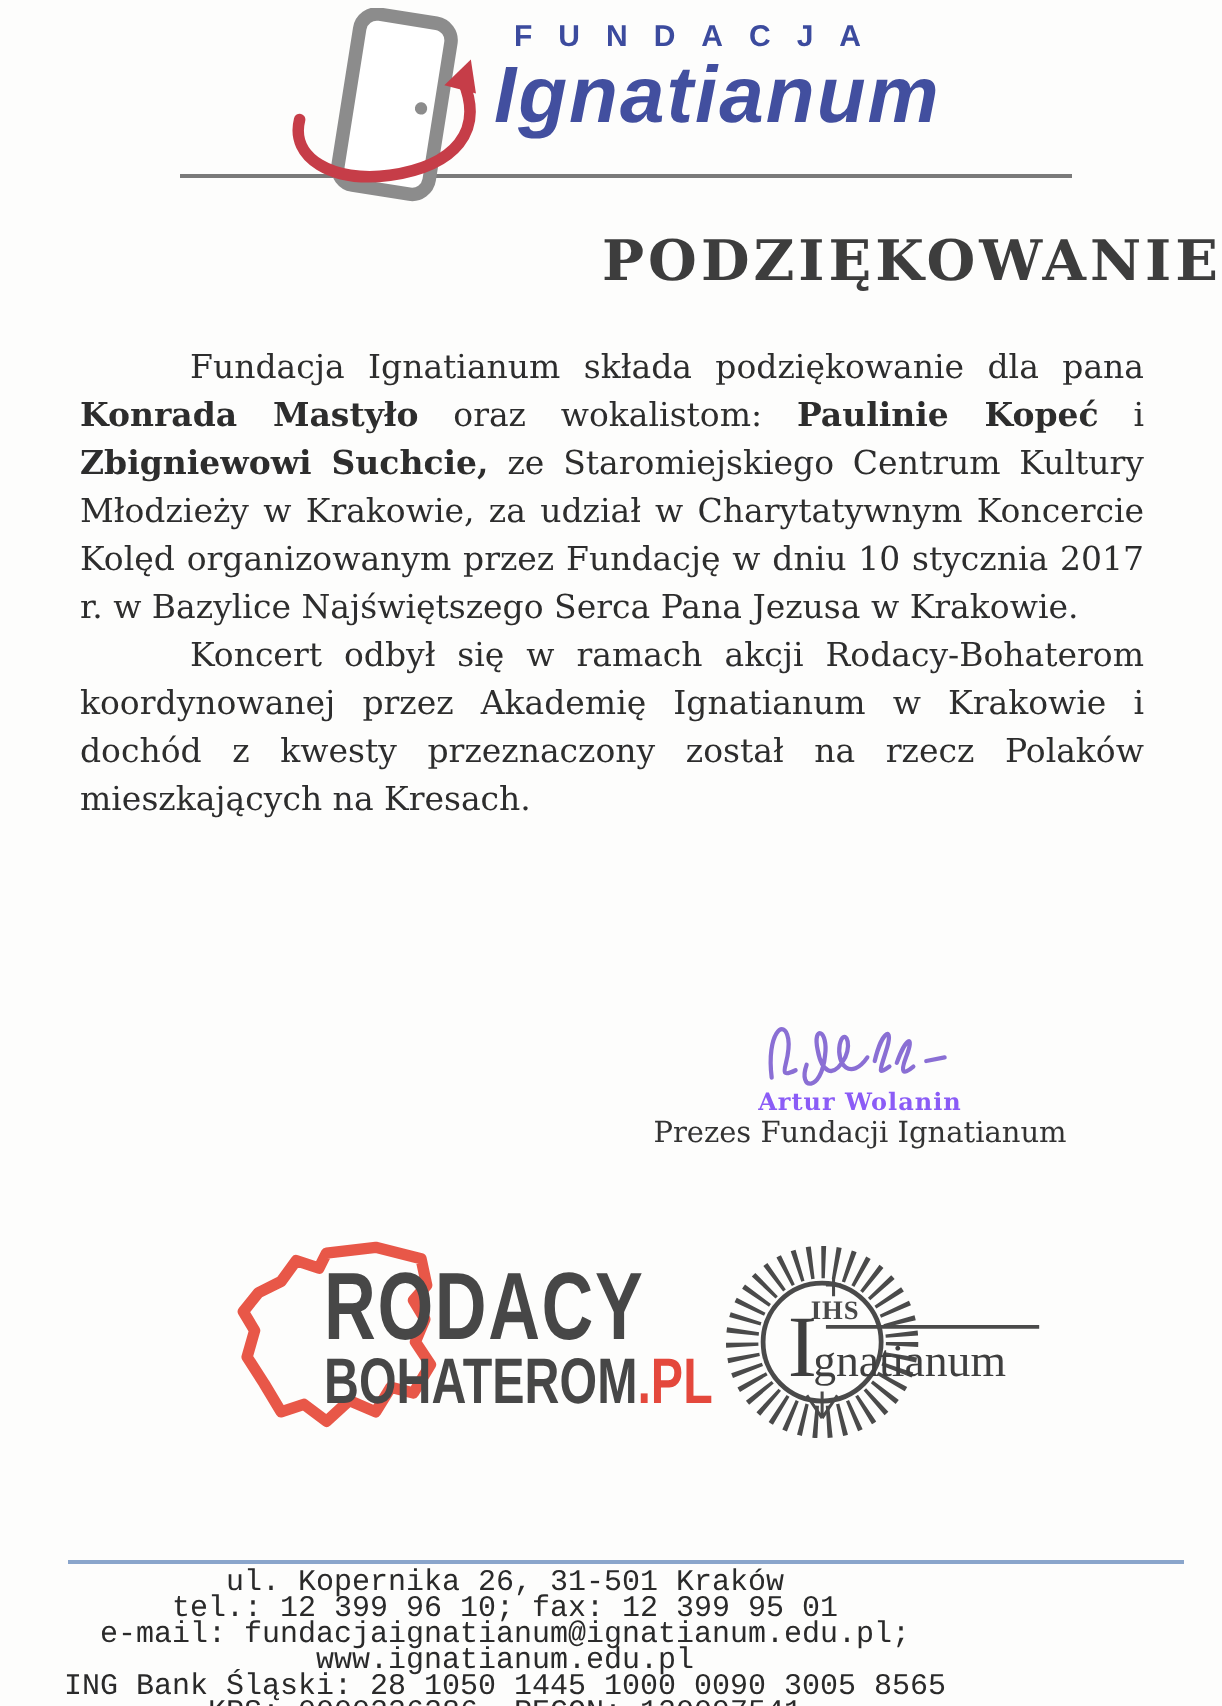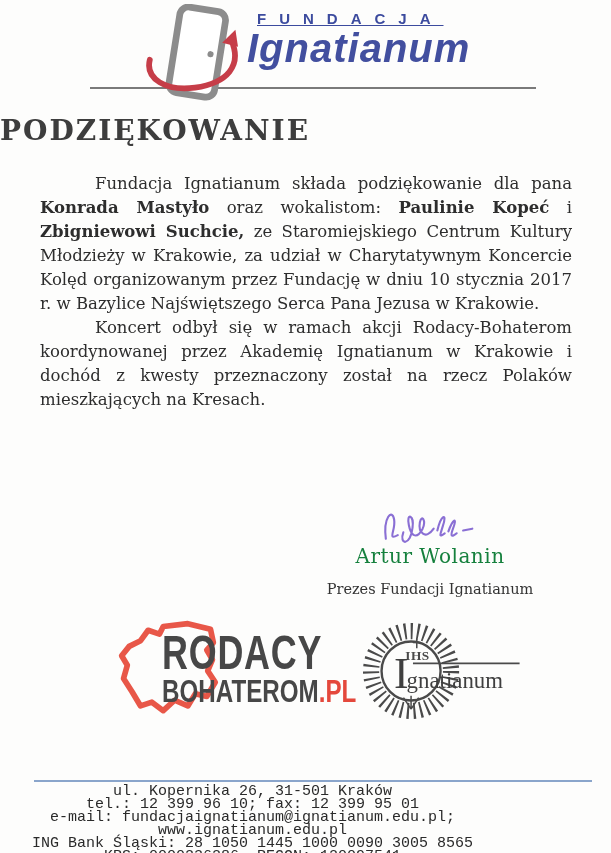--- a/index.html
+++ b/index.html
@@ -10,39 +10,39 @@
     font-family:"DejaVu Serif", serif; color:#2f2f2f;
   }
 
   
   .header-rule { position:absolute; top:87px; left:90px; width:446px;
     border-top:2px solid #7a7a7a; z-index:1; }
   .logo { position:absolute; top:2px; left:145px; width:330px; height:102px; z-index:2; }
   .logo-door { position:absolute; left:0; top:2px; width:100px; height:100px; }
   .logo-text { position:absolute; left:102px; top:8px; width:228px; }
   .brand-top { font-family:"Liberation Sans", sans-serif; font-weight:bold;
-    font-size:15px; letter-spacing:13px; color:#3c4b9e; padding-left:10px; white-space:nowrap;text-decoration:underline; }
+    font-size:15px; letter-spacing:13px; color:#3c4b9e; padding-left:10px; white-space:nowrap; }
   .brand-name { font-family:"Liberation Sans", sans-serif; font-style:italic; font-weight:bold;
     font-size:40px; color:#424f9f; line-height:1.0; margin-top:1px; letter-spacing:1px; }
 
   
-  .title { position:absolute; top:114px; left:0; width:611px; text-align:left;
+  .title { position:absolute; top:114px; left:0; width:611px; text-align:right;
     font-size:28px; font-weight:bold; letter-spacing:2px; color:#3d3d3d; }
 
   
   .body-text { position:absolute; top:172px; left:40px; width:532px;
     font-size:16.5px; line-height:24px; text-align:justify; color:#2d2d2d; }
   .body-text p { text-indent:55px; margin:0; }
   .b { font-weight:bold; }
 
   
   .sig-block { position:absolute; left:325px; top:502px; width:210px; text-align:center; }
   .sig-img { width:130px; height:46px; display:block; margin:0 auto; }
-  .sig-name { font-weight:normal; font-size:20px; letter-spacing:0.5px; margin-top:-4px; color:#15803d; }
-  .sig-role { font-size:14.5px; margin-top:13px; color:#333; }
+  .sig-name { font-weight:bold; font-size:12px; letter-spacing:0.5px; margin-top:-4px; color:#8b5cf6; }
+  .sig-role { font-size:14.5px; margin-top:1px; color:#333; }
 
   
   .rodacy { position:absolute; left:110px; top:618px; width:230px; height:104px; }
   .rodacy-map { position:absolute; left:0; top:0; width:150px; height:104px; }
   .rodacy-words { position:absolute; left:52px; top:13px; white-space:nowrap;
     font-family:"Liberation Sans", sans-serif; font-weight:bold; color:#474747;
     transform:scale(0.78,1.04); transform-origin:left top; }
   .rodacy-l1 { font-size:46px; line-height:0.92; letter-spacing:1px; }
   .rodacy-l2 { font-size:31px; line-height:1.0; letter-spacing:0px; }
   .rodacy-pl { color:#e4483c; }

